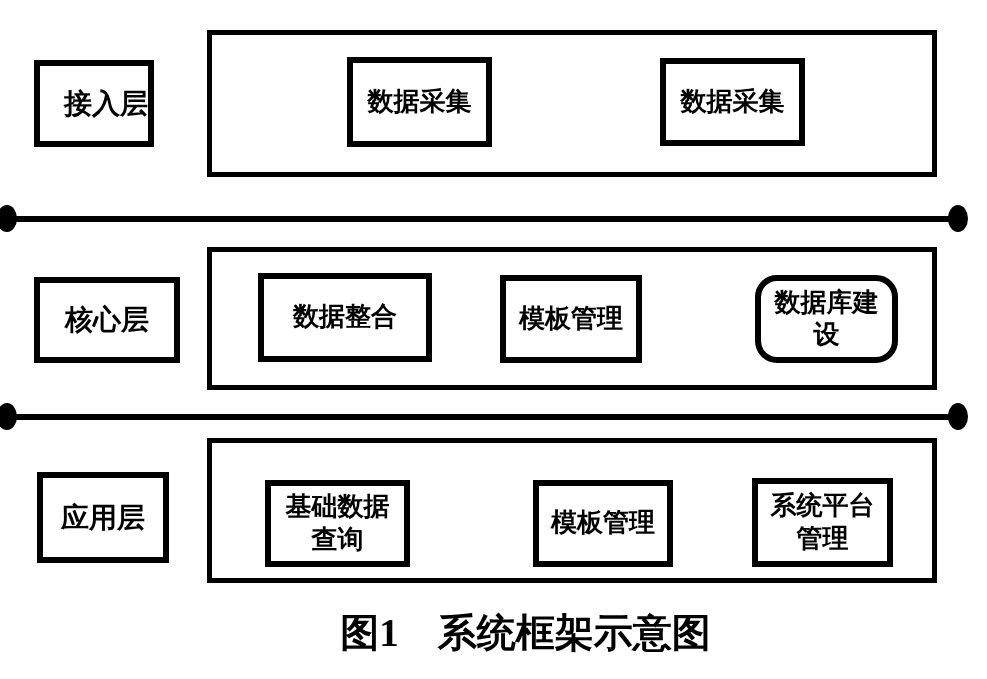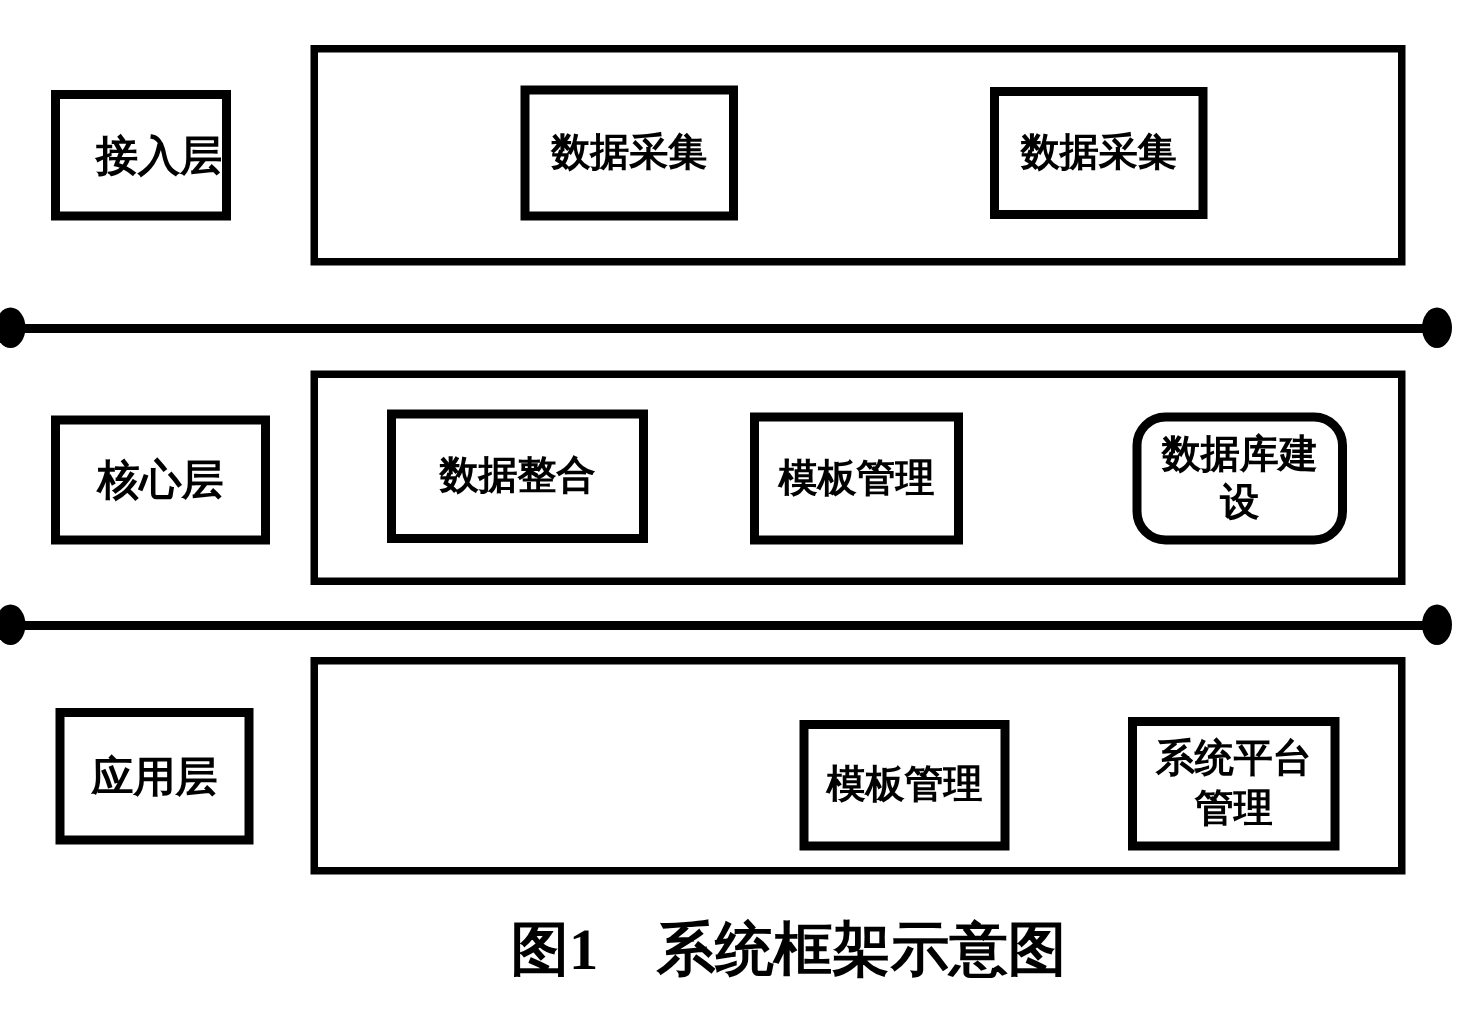--- a/index.html
+++ b/index.html
@@ -111,20 +111,23 @@
   </div>
 
   <div class="sep-line" style="left:8px; top:414px; width:944px;"></div>
   <div class="sep-dot" style="left:-3px; top:403px;"></div>
   <div class="sep-dot" style="left:948px; top:403px;"></div>
 
   <div class="label-box" style="left:37px; top:472px; width:132px; height:91px;">
     <span>应用层</span>
   </div>
   <div class="layer-container" style="left:207px; top:438px; width:730px; height:145px;">
+    <div class="module-box" style="left:53px; top:37px; width:145px; height:87px;">
+      <span>基础数据查询</span>
+    </div>
     <div class="module-box" style="left:295px; top:37px; width:140px; height:87px;margin-left:26px;">
       <span>模板管理</span>
     </div>
     <div class="module-box" style="left:540px; top:35px; width:141px; height:89px;font-family:Liberation Serif, serif;">
       <span>系统平台管理</span>
     </div>
   </div>
 
   <div class="caption">图1　系统框架示意图</div>
 

